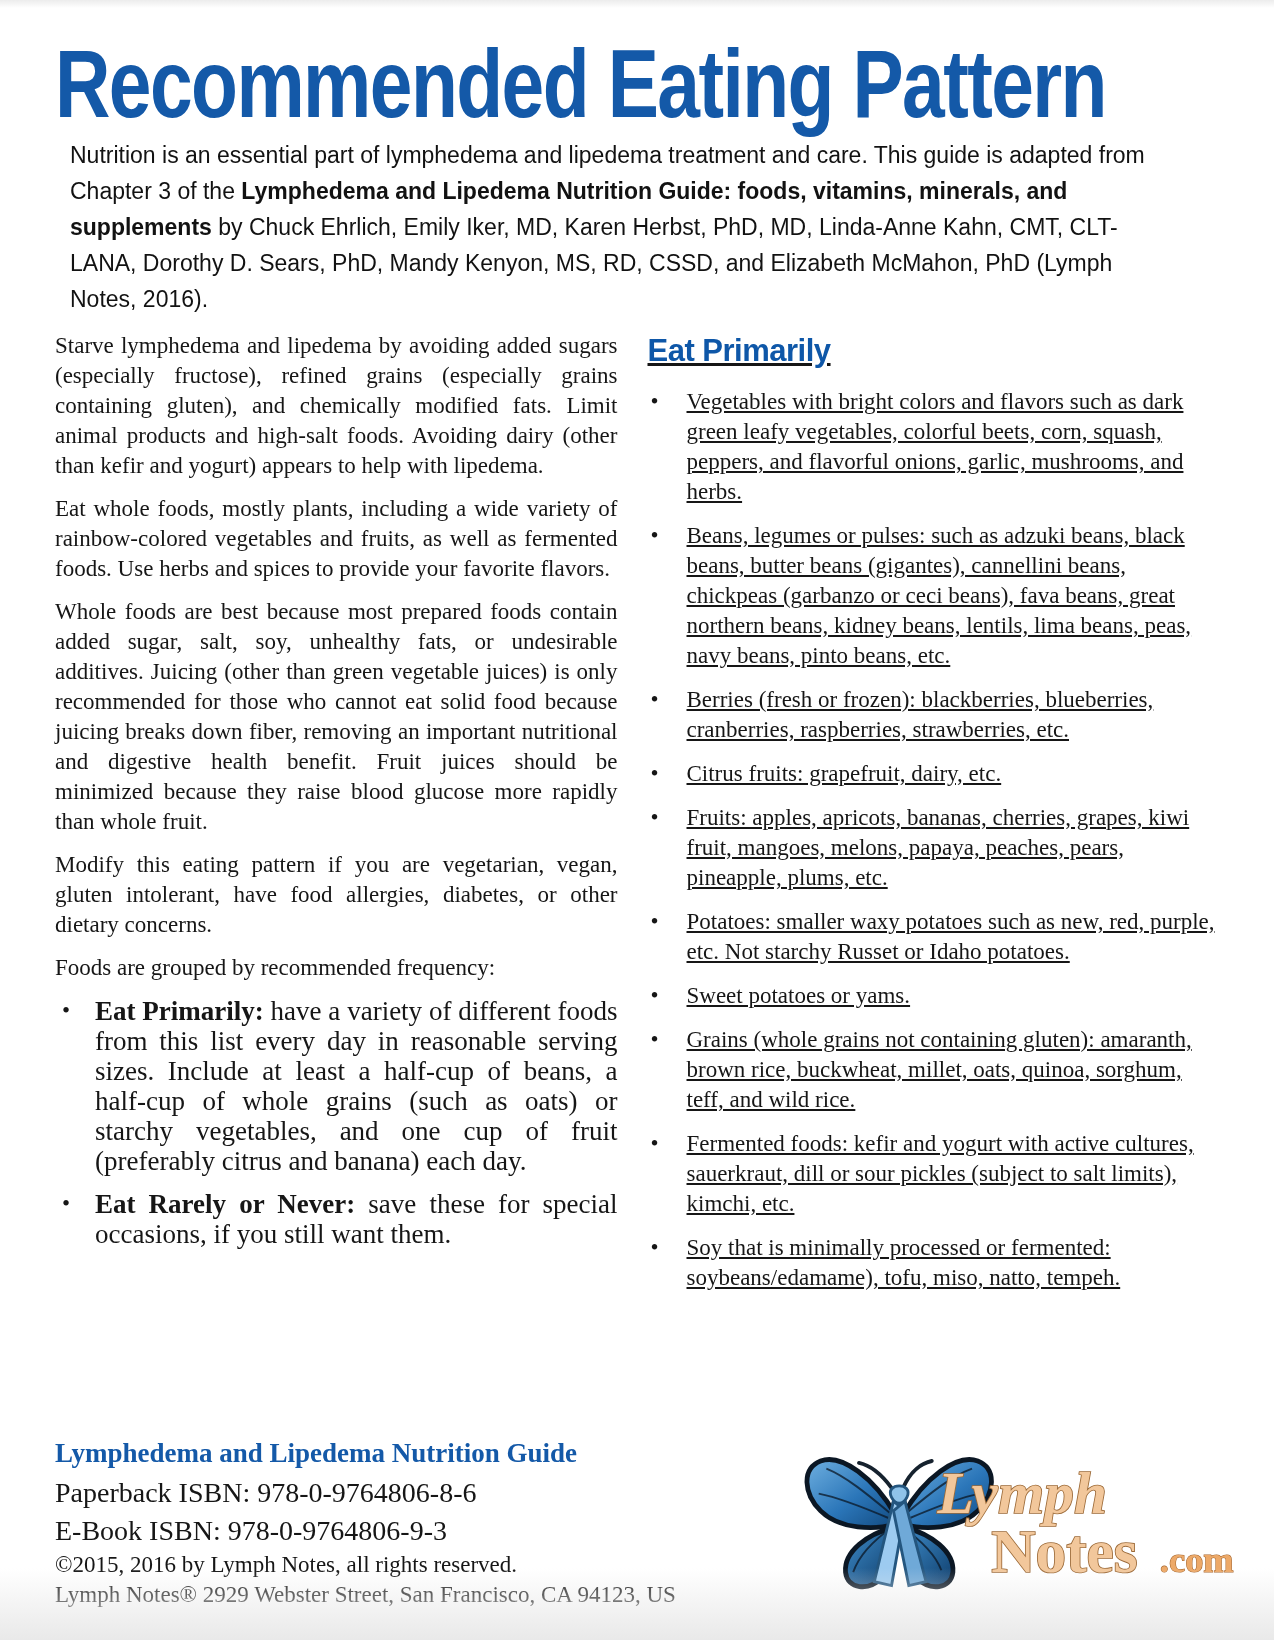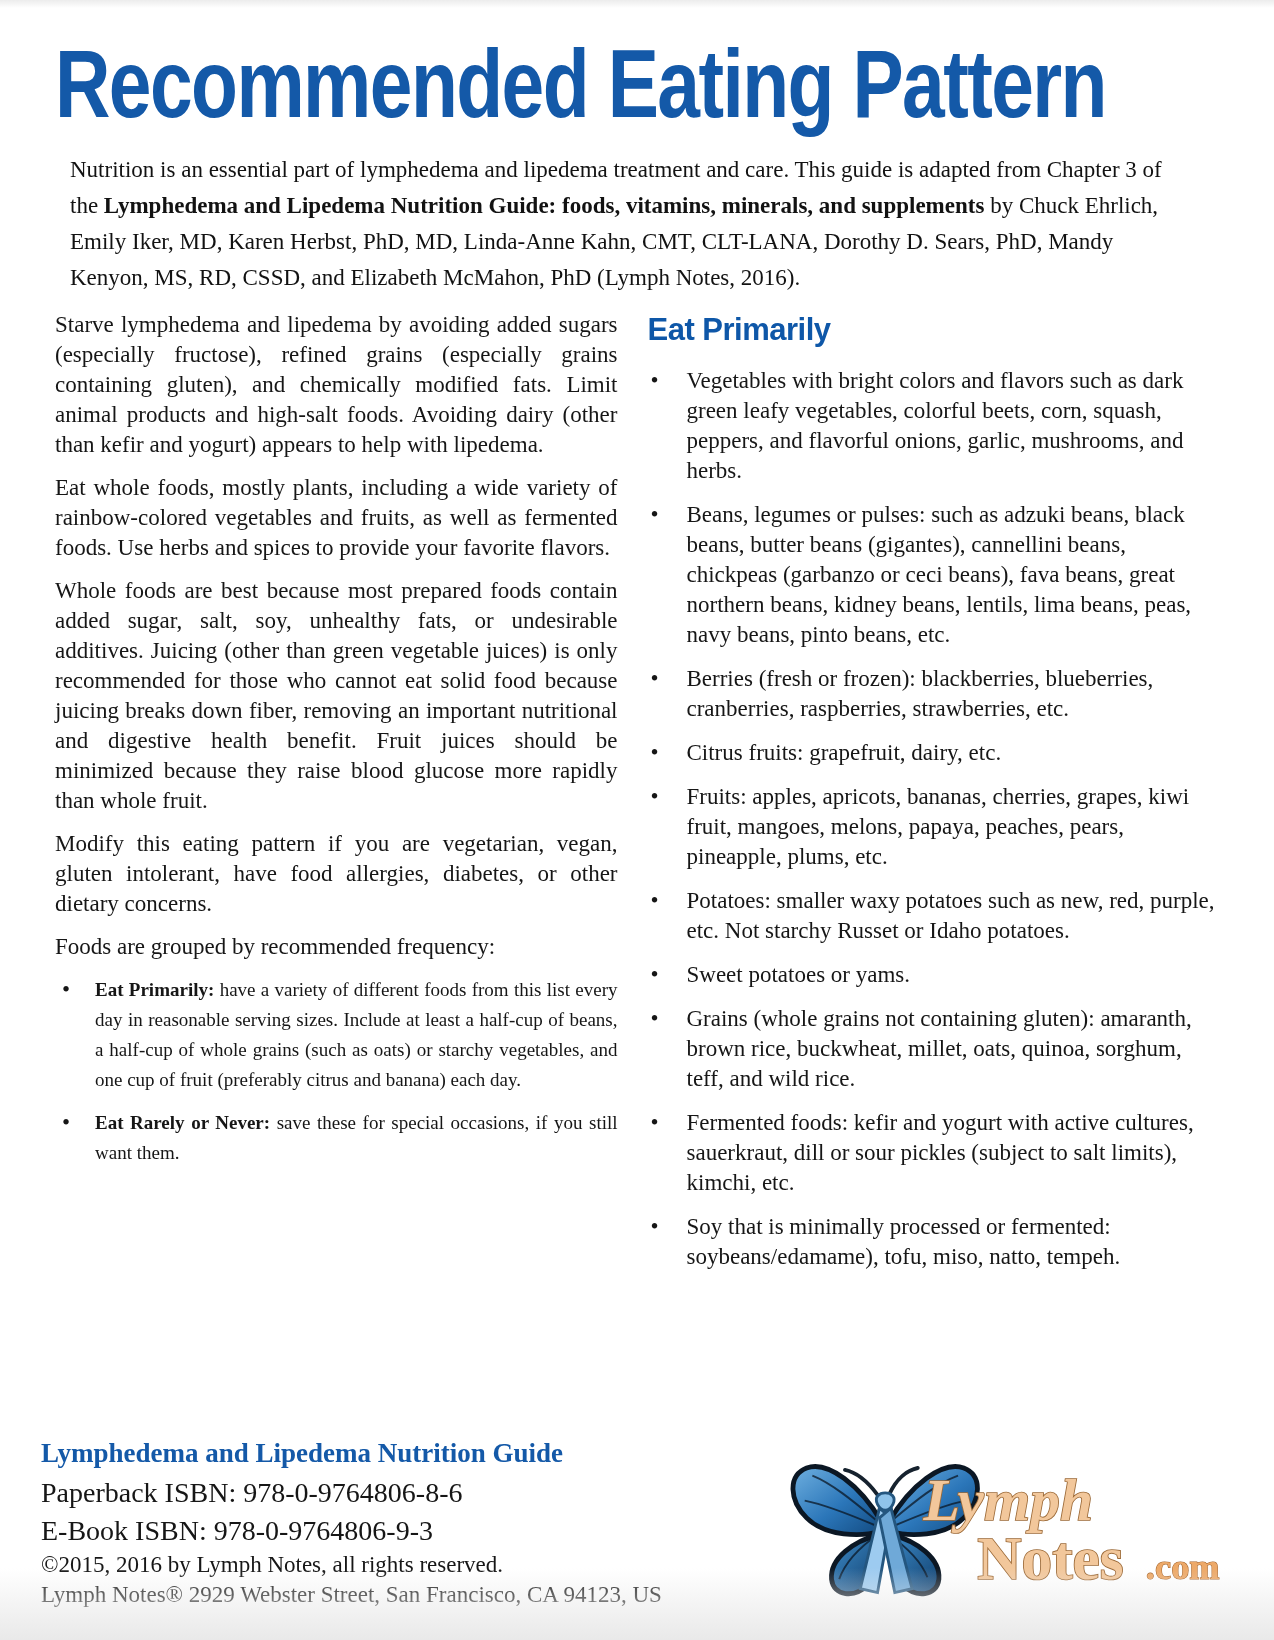--- a/index.html
+++ b/index.html
@@ -26,46 +26,46 @@
     font-weight:700;
     font-size:96px;
     line-height:1.04;
     color:#1459a8;
     white-space:nowrap;
     transform:scaleX(0.80);
     transform-origin:left top;
     letter-spacing:-2px;
   }
   .intro{
-    margin:18px 0 0 15px;
+    margin:3px 0 0 15px;
     width:1105px;
-    font-family:Liberation Serif, serif;
+    font-family:Liberation Sans, sans-serif;
     font-size:23px;
     line-height:36px;
     color:#121212;
   }
   .intro b{ font-weight:700; }
 
   .columns{ display:flex; margin-top:14px; }
   .col-left{ width:563px; }
-  .col-right{ width:572px; margin-left:30px; }
+  .col-right{ width:572px; margin-left:30px;text-decoration:underline; }
 
   .col-left p{
     text-align:justify;
     font-size:23px;
     line-height:30px;
     margin-bottom:13px;
   }
   ul{ list-style:none; }
   .key-list{ margin-top:4px; }
   .key-list li{
     position:relative;
     padding-left:40px;
     text-align:justify;
-    font-size:19px;
+    font-size:27px;
     line-height:30px;
     margin-bottom:13px;
   }
   .key-list li::before{
     content:"\2022";
     position:absolute; left:7px; top:0;
     font-size:23px;
   }
   .key-list b{ font-weight:700; }
 
@@ -85,24 +85,24 @@
     margin-bottom:14px;
   }
   .food-list li::before{
     content:"\2022";
     position:absolute; left:3px; top:0;
     font-size:23px;
   }
 
   .footer{
     position:absolute;
-    top:1436px; left:41px;
+    top:1436px; left:55px;
     width:1180px;
     display:flex;
-    align-items:flex-end;
+    align-items:flex-start;
   }
   .pub{ width:700px; }
   .book-title{
     font-size:27px; font-weight:700; color:#1459a8;
     line-height:34px; margin-bottom:4px;
   }
   .isbn{ font-size:28px; line-height:38px; }
   .pub-small{ font-size:23px; line-height:30px; }
 
   .logo{ margin-left:auto; width:432px; margin-top:2px; }

